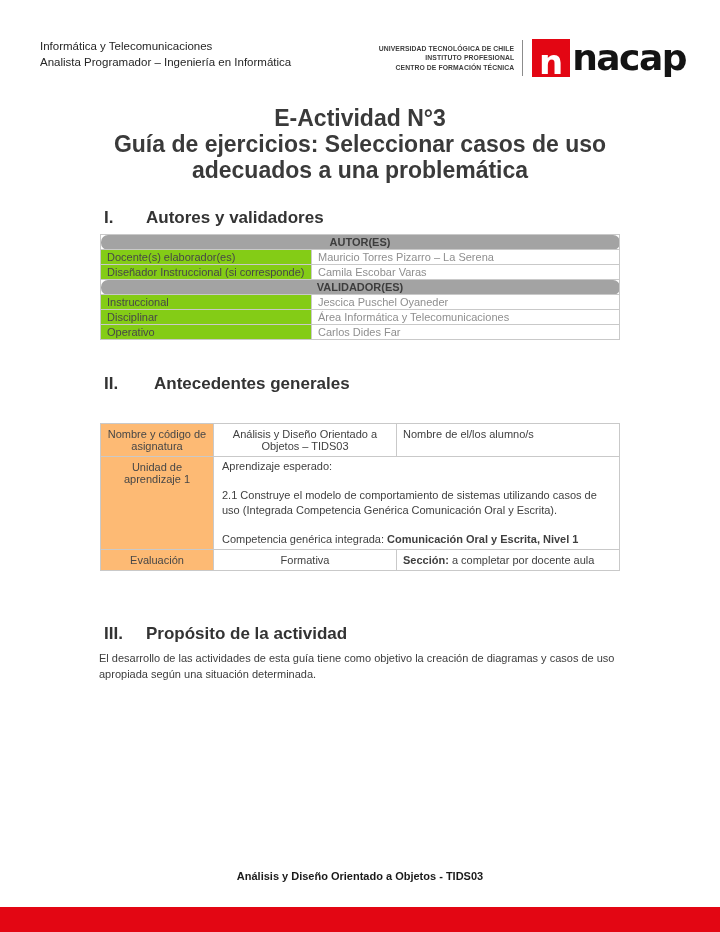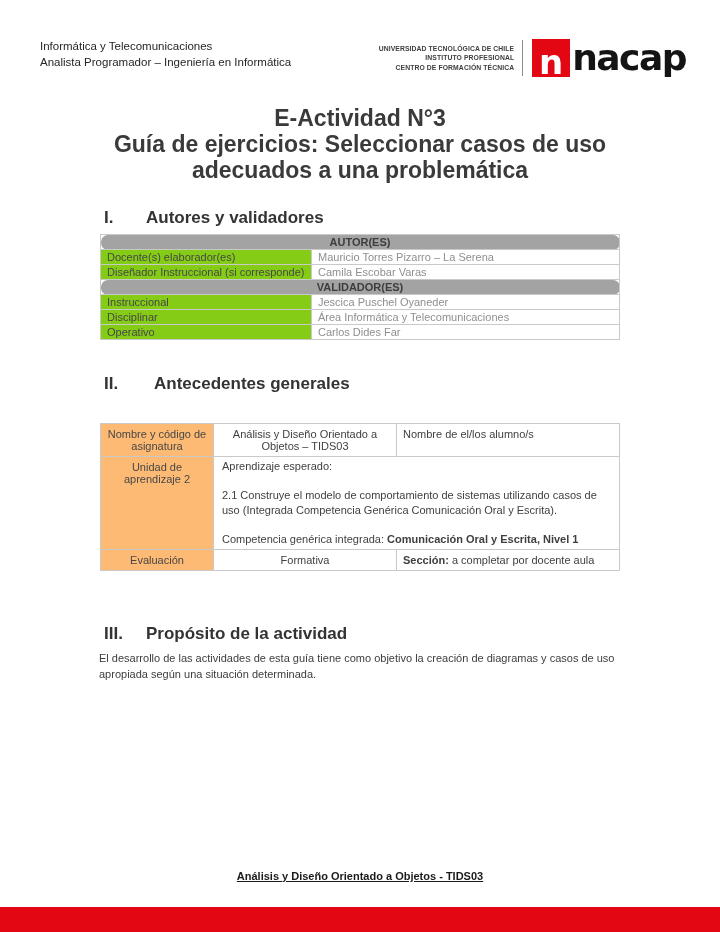--- a/index.html
+++ b/index.html
@@ -79,21 +79,21 @@
 
   
   .proposito {
     margin: 7px 0 0 99px; width: 524px;
     font-size: 11px; line-height: 15.5px; color: #3d3d3d;
   }
 
   
   .page-footer-text {
     position: absolute; bottom: 50px; left: 0; width: 100%;
-    text-align: center; font-size: 11px; font-weight: bold; color: #1a1a1a; text-decoration: underline;
+    text-align: center; font-size: 11px; font-weight: bold; color: #1a1a1a;
   }
   .footer-red-bar {
     position: absolute; bottom: 0; left: 0; width: 100%; height: 25px;
     background: #e30613;
   }
 </style>
 </head>
 <body>
 
 <div class="page-header">
@@ -162,21 +162,21 @@
 </div>
 
 <table class="t2">
   <tbody>
       <tr>
     <td class="c1">Nombre y código de asignatura</td>
     <td class="c2">Análisis y Diseño Orientado a Objetos – TIDS03</td>
     <td class="c3">Nombre de el/los alumno/s</td>
   </tr>
   <tr>
-    <td class="c1">Unidad de aprendizaje 2</td>
+    <td class="c1">Unidad de aprendizaje 1</td>
     <td class="merged" colspan="2">
       <div>Aprendizaje esperado:</div>
       <div class="gap">2.1 Construye el modelo de comportamiento de sistemas utilizando casos de uso (Integrada Competencia Genérica Comunicación Oral y Escrita).</div>
       <div class="gap"><span>Competencia genérica integrada: </span><span class="bold">Comunicación Oral y Escrita, Nivel 1</span></div>
     </td>
   </tr>
   <tr>
     <td class="c1">Evaluación</td>
     <td class="c2">Formativa</td>
     <td class="c3"><span class="bold">Sección:</span><span> a completar por docente aula</span></td>

